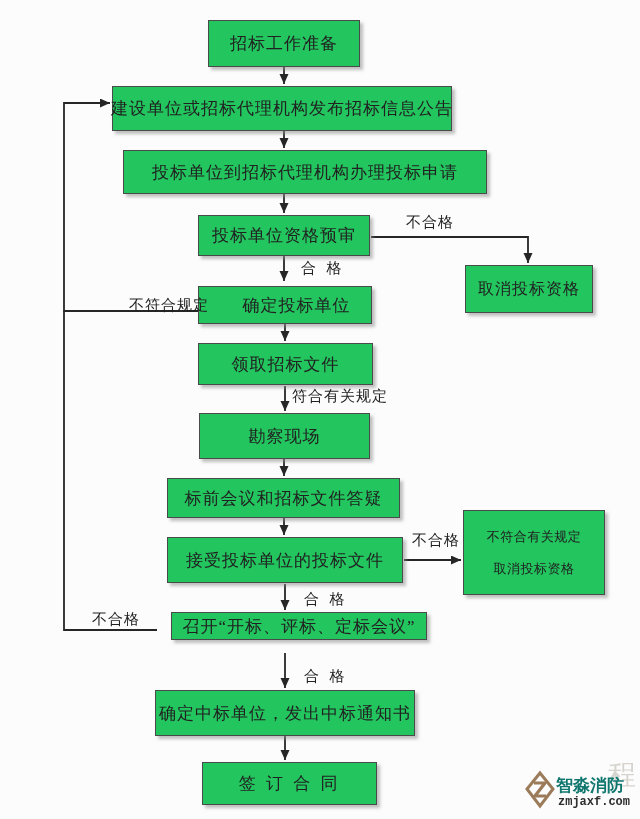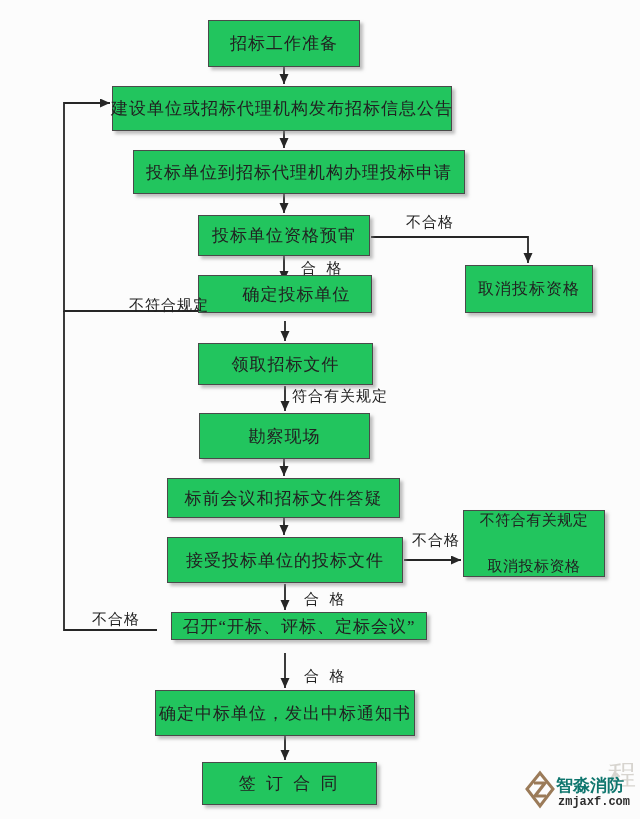--- a/index.html
+++ b/index.html
@@ -80,43 +80,43 @@
 
       <path d="M198 311 L64 311 L64 103 L110 103" marker-end="url(#ah)"></path>
       <path d="M157 630 L64 630 L64 311"></path>
     </g>
   </svg>
 
   <div class="node" style="left:208px;top:20px;width:152px;height:47px;">招标工作准备</div>
 
   <div class="node" style="left:112px;top:86px;width:340px;height:45px;">建设单位或招标代理机构发布招标信息公告</div>
 
-  <div class="node" style="left:123px;top:150px;width:332px;height:44px;margin-left:10px;">投标单位到招标代理机构办理投标申请</div>
+  <div class="node" style="left:123px;top:150px;width:364px;height:44px;">投标单位到招标代理机构办理投标申请</div>
 
   <div class="node" style="left:198px;top:215px;width:172px;height:41px;">投标单位资格预审</div>
 
-  <div class="node" style="left:198px;top:275px;width:174px;height:38px;padding-left:23px;">确定投标单位</div>
+  <div class="node" style="left:198px;top:286px;width:174px;height:38px;padding-left:23px;">确定投标单位</div>
 
   <div class="node" style="left:198px;top:343px;width:175px;height:42px;">领取招标文件</div>
 
   <div class="node" style="left:199px;top:413px;width:171px;height:46px;">勘察现场</div>
 
   <div class="node" style="left:167px;top:478px;width:233px;height:40px;">标前会议和招标文件答疑</div>
 
   <div class="node" style="left:167px;top:537px;width:236px;height:46px;">接受投标单位的投标文件</div>
 
   <div class="node" style="left:171px;top:612px;width:256px;height:28px;">召开“开标、评标、定标会议”</div>
 
   <div class="node" style="left:155px;top:690px;width:260px;height:46px;">确定中标单位，发出中标通知书</div>
 
   <div class="node" style="left:202px;top:762px;width:175px;height:43px;letter-spacing:3px;">签 订 合 同</div>
 
   <div class="node" style="left:465px;top:265px;width:128px;height:48px;font-size:16px;">取消投标资格</div>
 
-  <div class="node two-line" style="left:463px;top:510px;width:142px;height:67px;font-size:15px;letter-spacing:0.5px;justify-content:space-between;">
+  <div class="node two-line" style="left:463px;top:510px;width:142px;height:85px;font-size:13px;letter-spacing:0.5px;">
     <span>不符合有关规定</span>
     <span>取消投标资格</span>
   </div>
 
   <span class="elabel" style="left:301px;top:259px;">合  格</span>
 
   <span class="elabel" style="left:406px;top:213px;">不合格</span>
 
   <span class="elabel" style="left:84px;top:296px;margin-left:45px;">不符合规定</span>
 

